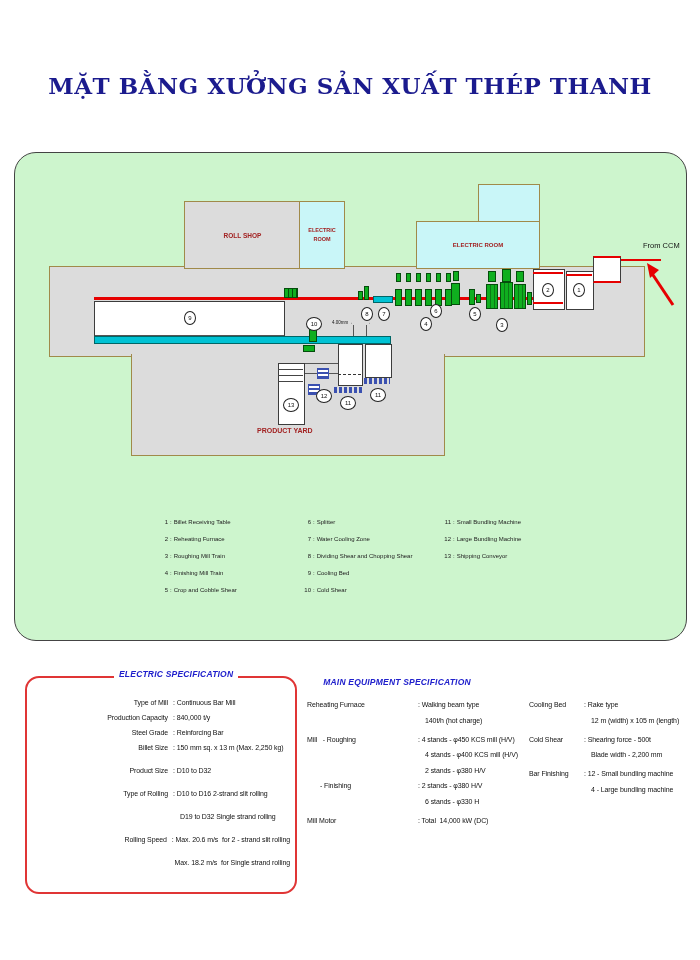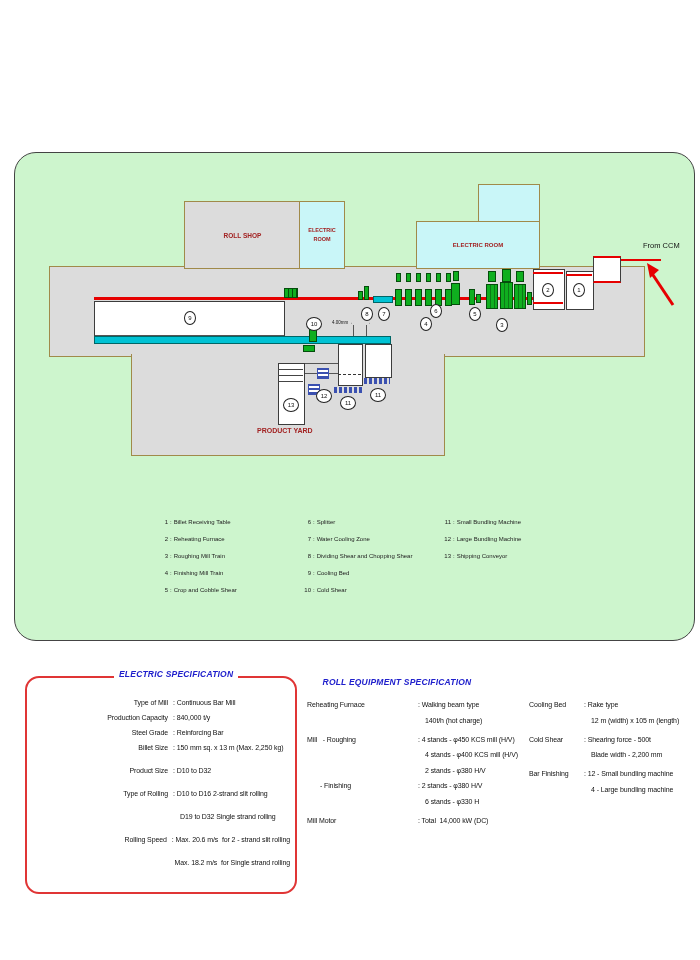--- a/index.html
+++ b/index.html
@@ -5,21 +5,21 @@
   html,body{margin:0;padding:0;background:#fff;}
   #page{position:relative;width:700px;height:960px;background:#fff;overflow:hidden;
         font-family:"Liberation Sans",sans-serif;color:#111;}
   .abs{position:absolute;}
   
   #main-title{left:0;top:72px;width:700px;text-align:center;
     font-family:"DejaVu Serif","Liberation Serif",serif;font-weight:bold;
     font-size:23px;color:var(--title-blue,#1b1b8e);letter-spacing:.5px;}
   
   #site{left:14px;top:152px;width:671px;height:487px;background:var(--site-green-bg,#cdf5cd);
-        border:1px solid #444;border-radius:22px;padding-left:8px;}
+        border:1px solid #444;border-radius:22px;}
   .bldg{background:var(--building-gray,#dcdcdc);border:1px solid var(--building-border-tan,#a08a4a);}
   .room{border:1px solid var(--building-border-tan,#a08a4a);background:var(--room-cyan,#c9f6f8);
         display:flex;align-items:center;justify-content:center;text-align:center;
         color:var(--diagram-label-red,#a22222);font-weight:bold;}
   .wbox{background:#fff;border:1px solid #3c3c3c;}
   .redline{background:var(--process-line-red,#e60000);}
   .green{background:var(--equipment-green,#0faf1f);border:1px solid #054d0c;box-sizing:border-box;}
   .cyanbar{background:var(--cooling-bed-cyan,#00c2d4);border:1px solid #066;box-sizing:border-box;}
   .bluedots{background:repeating-linear-gradient(90deg,var(--bundling-blue,#3a50b0) 0 3px,rgba(0,0,0,0) 3px 5px);}
   .bluestack{background:repeating-linear-gradient(0deg,var(--bundling-blue,#3a50b0) 0 2px,#fff 2px 4px);
@@ -50,20 +50,21 @@
   .slabel{width:111px;white-space:pre;}
   .rlabel{width:55px;white-space:pre;}
   .sval{white-space:pre;}
   .sval.cont{padding-left:7px;}
 </style>
 </head>
 <body>
 
 <div id="page">
 
+  <div class="abs" id="main-title">MẶT BẰNG XƯỞNG SẢN XUẤT THÉP THANH</div>
 
   <div class="abs" id="site">
 
     <div class="abs bldg" style="left:34px;top:113px;width:594px;height:89px;"></div>
     <div class="abs bldg" style="left:116px;top:201px;width:312px;height:101px;border-top:none;"></div>
 
     <div class="abs bldg" style="left:169px;top:48px;width:115px;height:66px;display:flex;align-items:center;justify-content:center;">
       <span class="dlabel" style="font-size:6.5px;">ROLL SHOP</span>
     </div>
     <div class="abs room" style="left:284px;top:48px;width:38px;height:66px;font-size:5.5px;line-height:1.6;padding:0 3px;">
@@ -274,21 +275,21 @@
     <div class="grow gap">
         <span class="glabel">Rolling Speed</span>
         <span class="gval">: Max. 20.6 m/s  for 2 - strand slit rolling</span>
       </div>
     <div class="grow gap">
         <span class="glabel"></span>
         <span class="gval cont">Max. 18.2 m/s  for Single strand rolling</span>
       </div>
   </div>
 
-  <div class="abs bluehead" style="left:302px;top:677px;width:190px;text-align:center;">ROLL EQUIPMENT SPECIFICATION</div>
+  <div class="abs bluehead" style="left:302px;top:677px;width:190px;text-align:center;">MAIN EQUIPMENT SPECIFICATION</div>
   <div class="abs" style="left:307px;top:701px;width:225px;">
     <div class="srow">
         <span class="slabel">Reheating Furnace</span>
         <span class="sval">: Walking beam type</span>
       </div>
     <div class="srow">
         <span class="slabel"></span>
         <span class="sval cont">140t/h (hot charge)</span>
       </div>
     <div class="srow gap">

